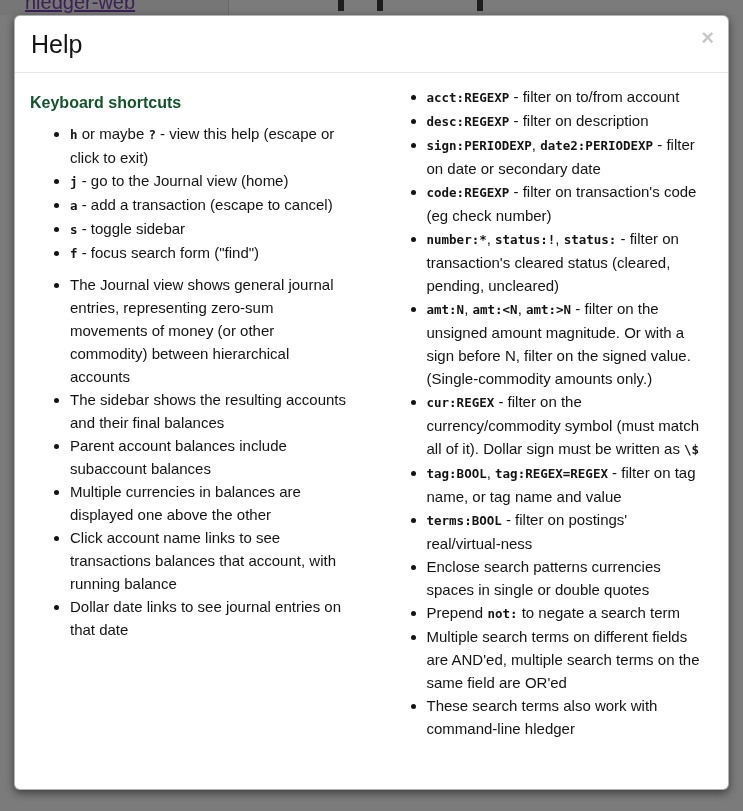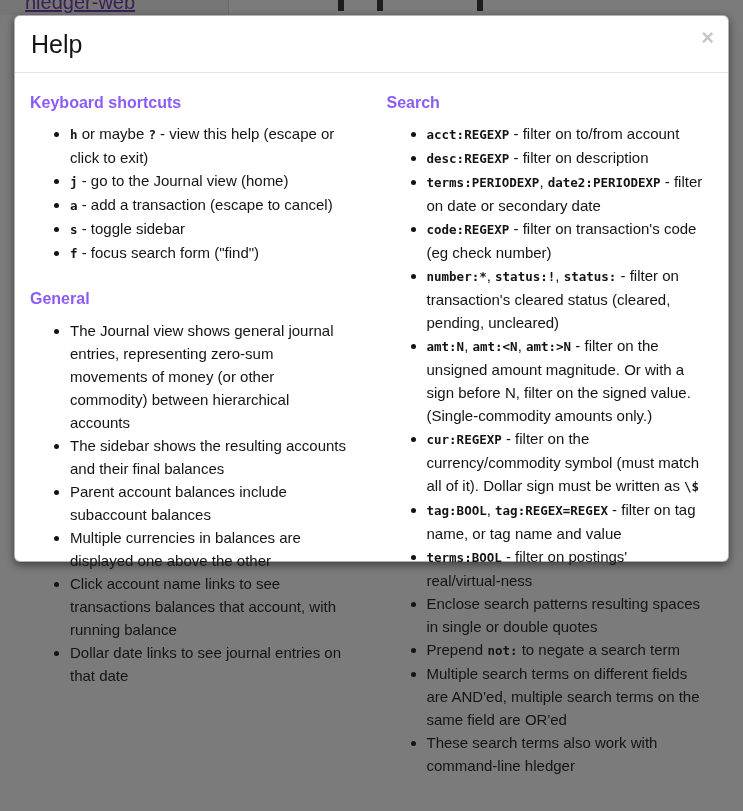--- a/index.html
+++ b/index.html
@@ -21,21 +21,21 @@
     font-size:20px; color:#3b2057; text-decoration:underline; white-space:nowrap;
   }
   .stem { position:absolute; top:0; width:6px; height:11px; background:#1d1d1d; }
   .stem.s1 { left:338px; }
   .stem.s2 { left:377px; }
   .stem.s3 { left:477px; }
 
   
   .modal {
     position:absolute; left:14px; top:15px;
-    width:715px; height:547px;
+    width:715px; height:775px;
     box-sizing:border-box;
     background:#ffffff;
     border:1px solid rgba(0,0,0,0.3);
     border-radius:6px;
     box-shadow:0 3px 9px rgba(0,0,0,0.5);
     outline:0;
   }
   .modal-header {
     position:relative;
     padding:13px 16px 12px 16px;
@@ -54,21 +54,21 @@
     font-family:"Liberation Sans", sans-serif;
     font-size:22px; font-weight:700; line-height:1;
     color:#000; opacity:0.22;
     cursor:pointer;
   }
 
   .modal-body { display:flex; padding:4px 0 24px 0; }
   .help-col { width:50%; box-sizing:border-box; padding:0 15px; }
 
   .section-heading {
-    font-size:16px; font-weight:700; color:#8b5cf6;
+    font-size:16px; font-weight:700; color:#14532d;
     margin:24px 0 10px 0; line-height:1.2;
   }
   .help-col .section-heading:first-child { margin-top:16px; }
 
   .help-list { margin:8px; padding:0 0 0 32px; list-style:disc; }
   .help-list li {
     font-size:15px; line-height:23px; color:#141414;
     margin:0; padding:0;
   }
   .help-list code {
@@ -101,42 +101,40 @@
   <div class="modal-body">
     <div class="help-col">
         <h4 class="section-heading">Keyboard shortcuts</h4>
         <ul class="help-list">
           <li><code>h</code> or maybe <code>?</code> - view this help (escape or click to exit)</li>
           <li><code>j</code> - go to the Journal view (home)</li>
           <li><code>a</code> - add a transaction (escape to cancel)</li>
           <li><code>s</code> - toggle sidebar</li>
           <li><code>f</code> - focus search form ("find")</li>
         </ul>
-        <h4 class="section-heading">General</h4>
         <ul class="help-list">
           <li>The Journal view shows general journal entries, representing zero-sum movements of money (or other commodity) between hierarchical accounts</li>
           <li>The sidebar shows the resulting accounts and their final balances</li>
           <li>Parent account balances include subaccount balances</li>
           <li>Multiple currencies in balances are displayed one above the other</li>
           <li>Click account name links to see transactions balances that account, with running balance</li>
           <li>Dollar date links to see journal entries on that date</li>
         </ul>
       </div>
     <div class="help-col">
-        <h4 class="section-heading">Search</h4>
         <ul class="help-list">
           <li><code>acct:REGEXP</code> - filter on to/from account</li>
           <li><code>desc:REGEXP</code> - filter on description</li>
-          <li><code>terms:PERIODEXP</code>, <code>date2:PERIODEXP</code> - filter on date or secondary date</li>
+          <li><code>sign:PERIODEXP</code>, <code>date2:PERIODEXP</code> - filter on date or secondary date</li>
           <li><code>code:REGEXP</code> - filter on transaction's code (eg check number)</li>
           <li><code>number:*</code>, <code>status:!</code>, <code>status:</code> - filter on transaction's cleared status (cleared, pending, uncleared)</li>
           <li><code>amt:N</code>, <code>amt:&lt;N</code>, <code>amt:&gt;N</code> - filter on the unsigned amount magnitude. Or with a sign before N, filter on the signed value. (Single-commodity amounts only.)</li>
-          <li><code>cur:REGEXP</code> - filter on the currency/commodity symbol (must match all of it). Dollar sign must be written as <code>\$</code></li>
+          <li><code>cur:REGEX</code> - filter on the currency/commodity symbol (must match all of it). Dollar sign must be written as <code>\$</code></li>
           <li><code>tag:BOOL</code>, <code>tag:REGEX=REGEX</code> - filter on tag name, or tag name and value</li>
           <li><code>terms:BOOL</code> - filter on postings' real/virtual-ness</li>
-          <li>Enclose search patterns resulting spaces in single or double quotes</li>
+          <li>Enclose search patterns currencies spaces in single or double quotes</li>
           <li>Prepend <code>not:</code> to negate a search term</li>
           <li>Multiple search terms on different fields are AND'ed, multiple search terms on the same field are OR'ed</li>
           <li>These search terms also work with command-line hledger</li>
         </ul>
       </div>
   </div>
 </div>
 
 </body></html>

